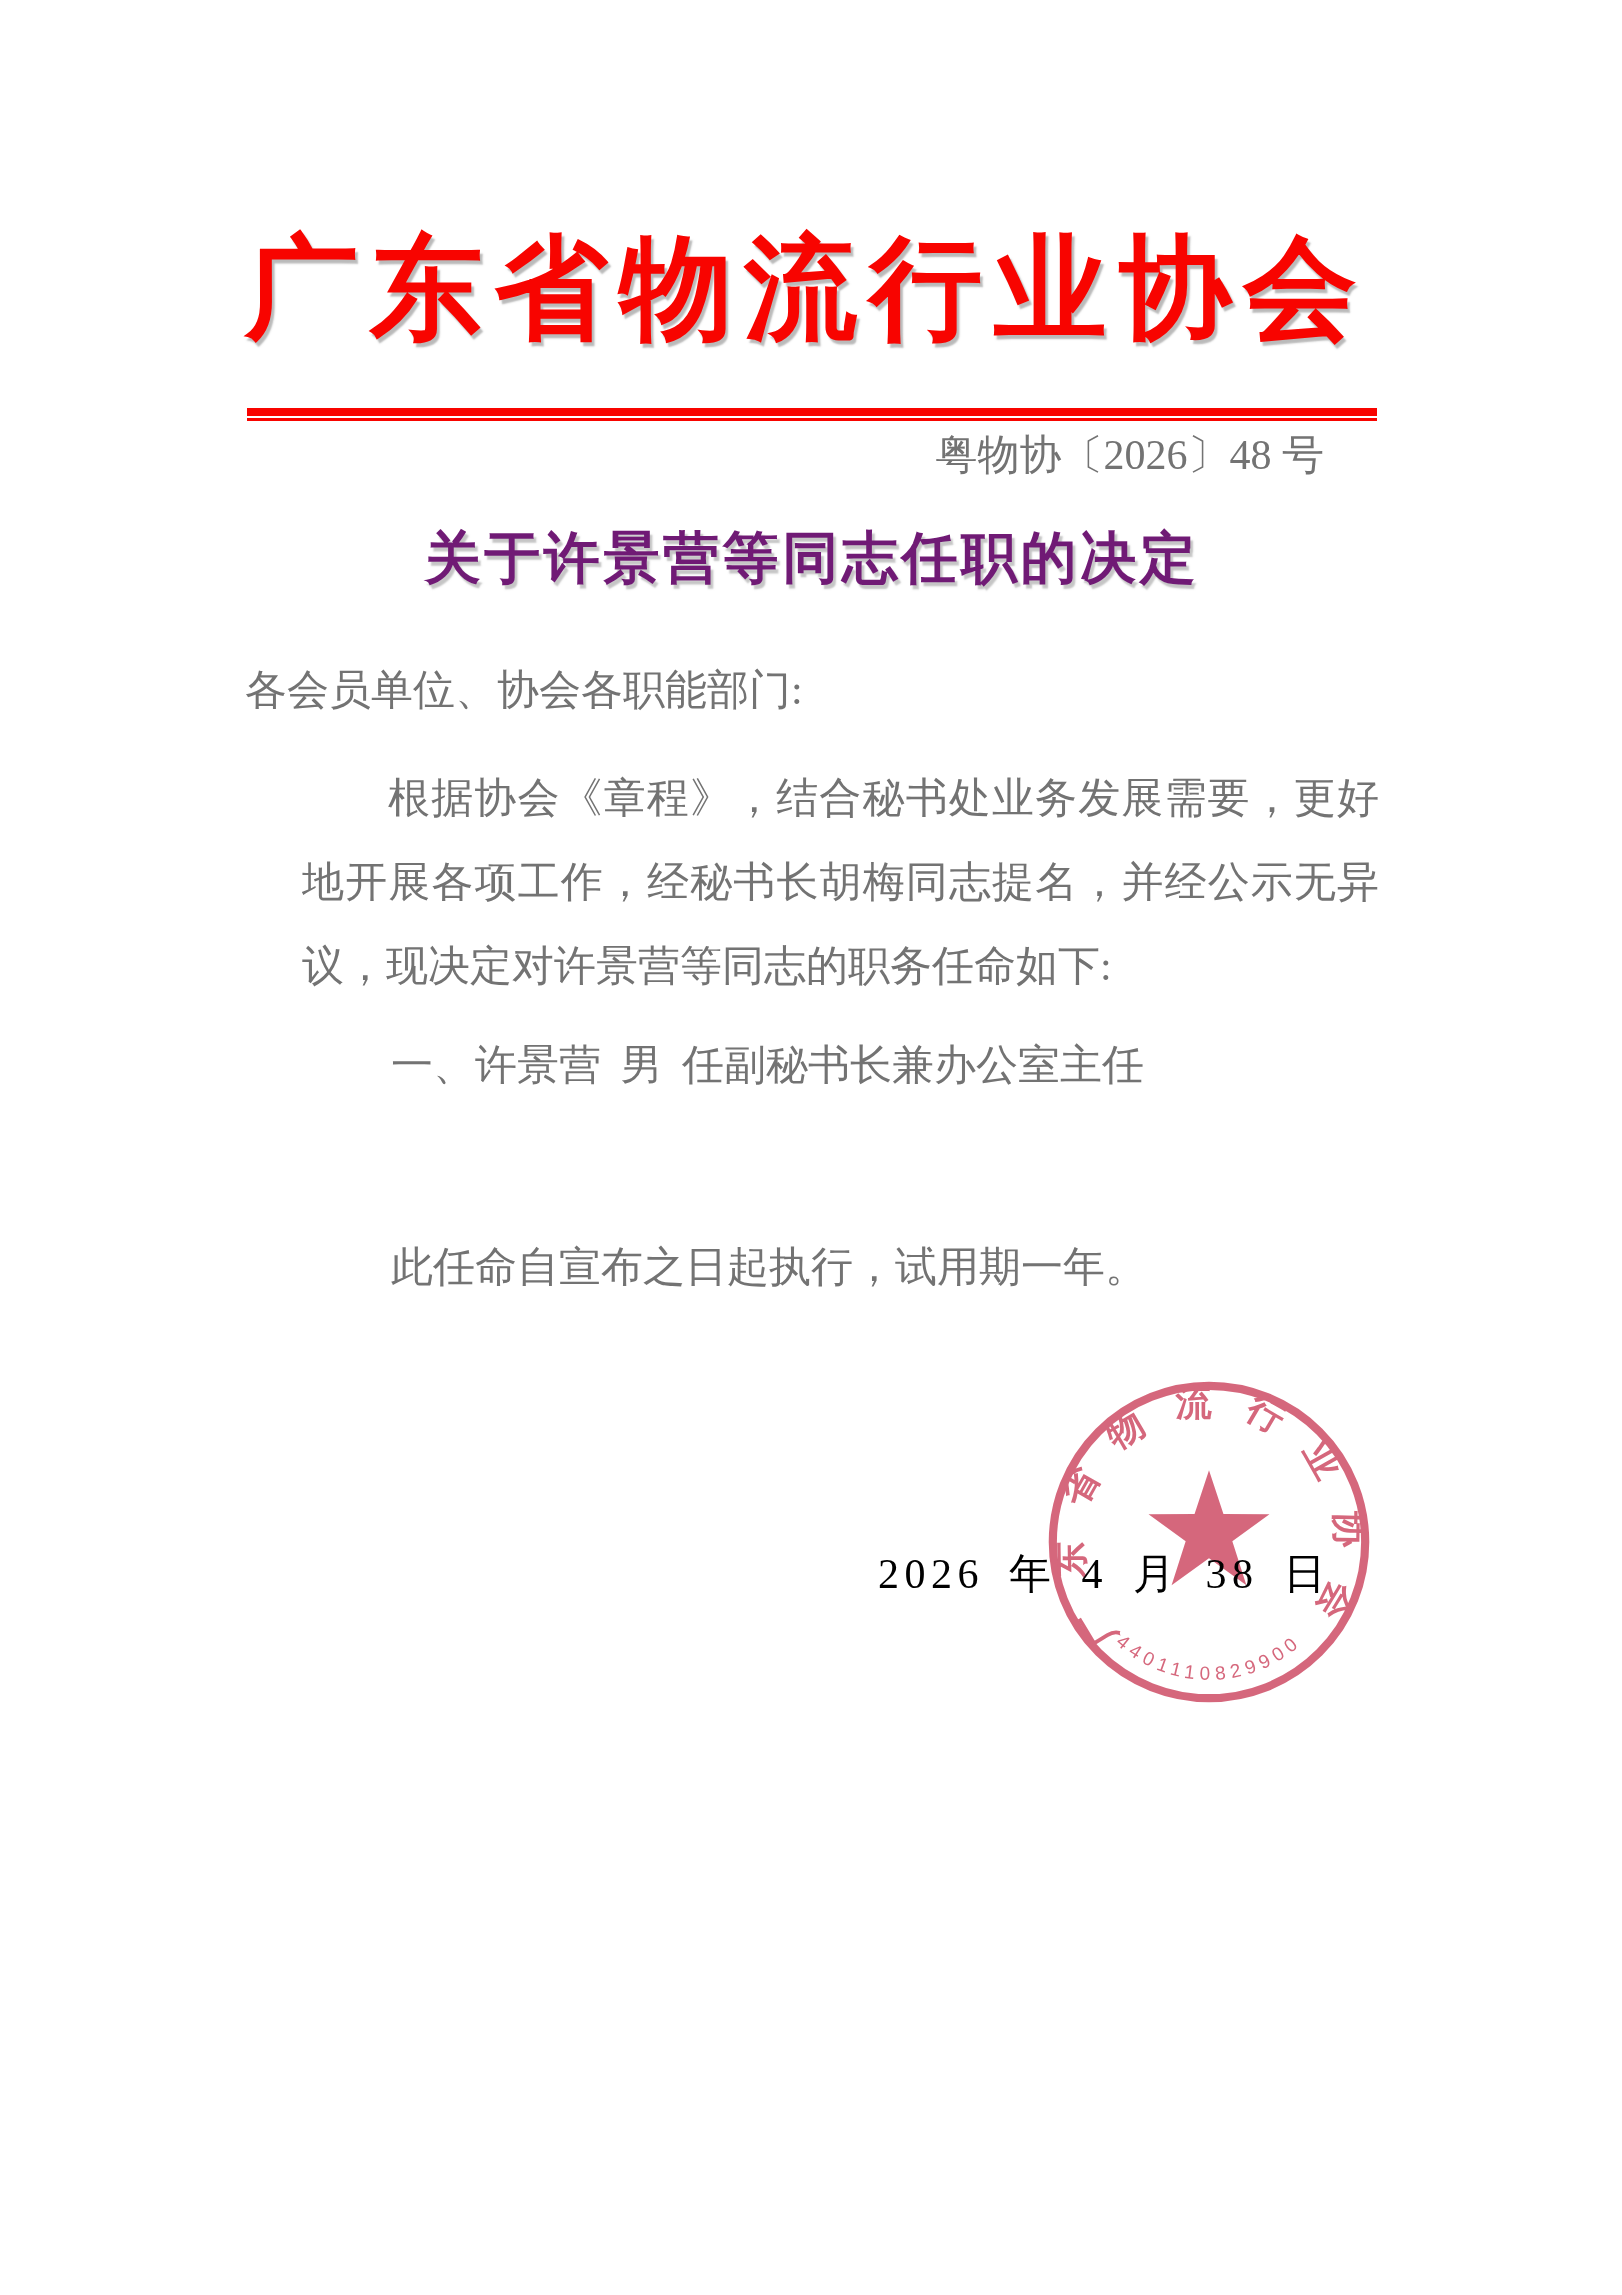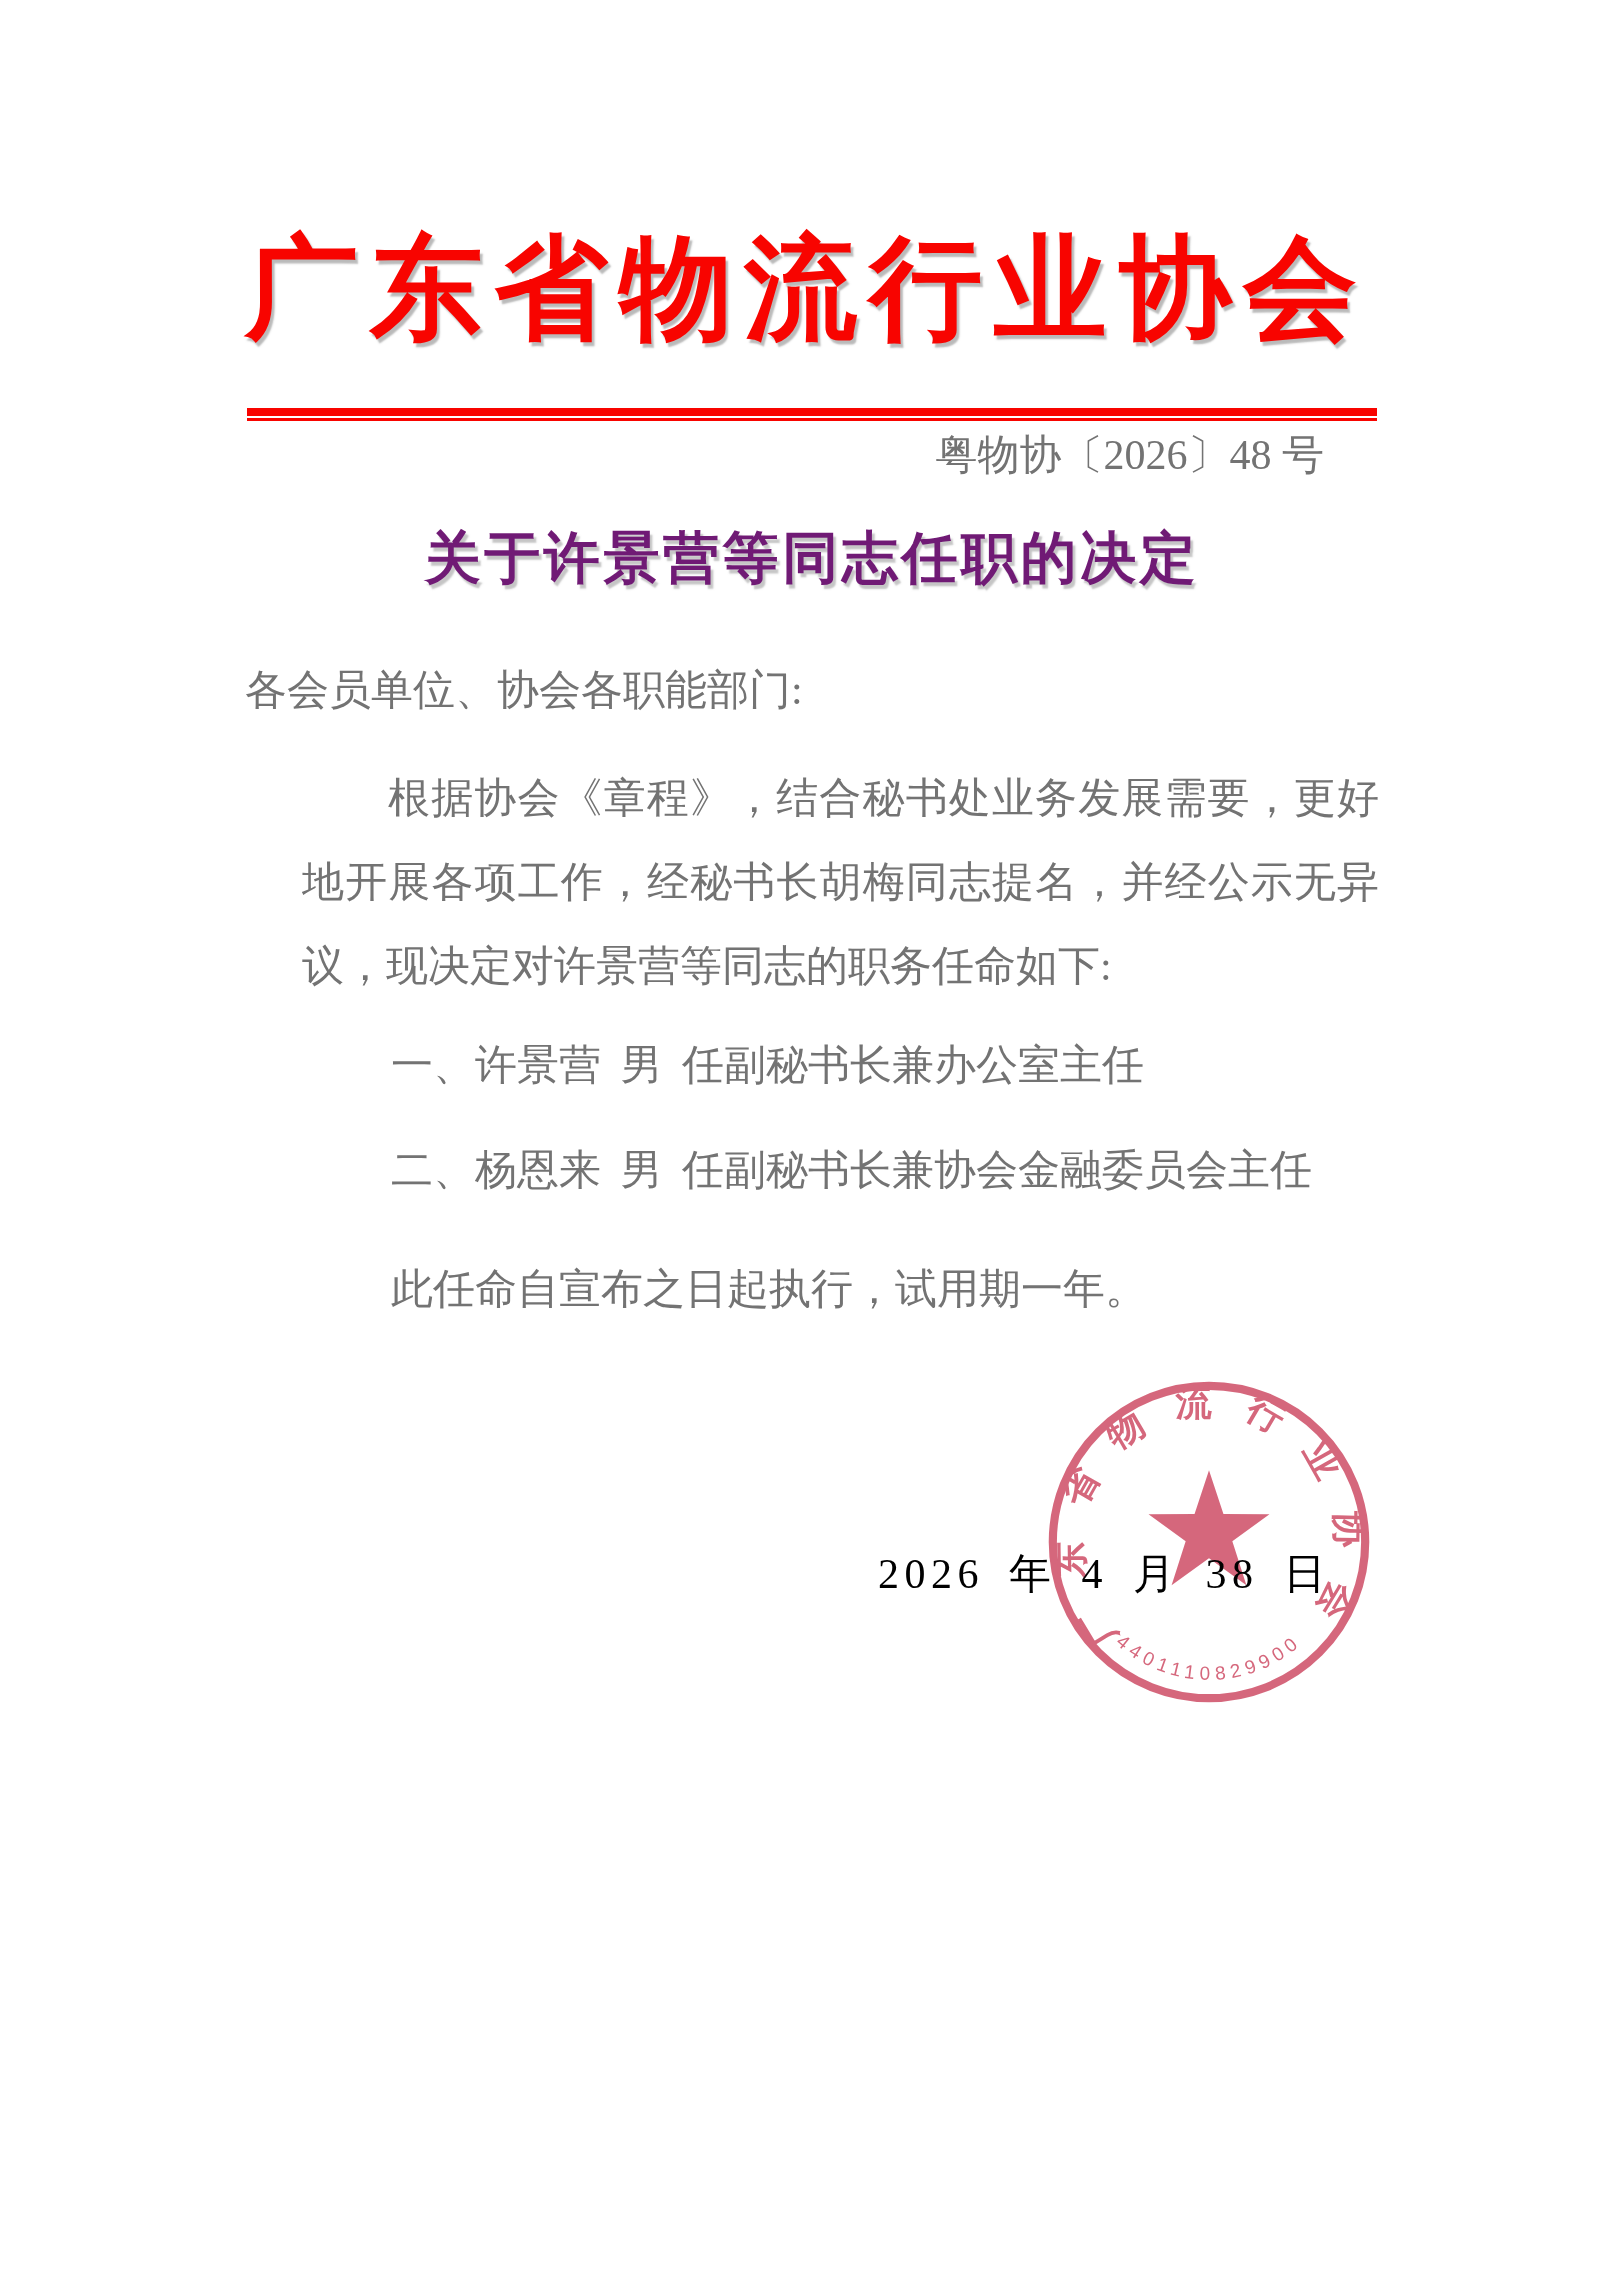--- a/index.html
+++ b/index.html
@@ -89,21 +89,21 @@
   }
   .appt {
     position: absolute;
     left: 391px;
     line-height: 51px;
     white-space: nowrap;
     word-spacing: 9px;
   }
   .appt-1 { top: 1040px; }
   .appt-2 { top: 1145px; }
-  .appt-3 { top: 1242px; margin-top: 22px; }
+  .appt-3 { top: 1242px; }
   
   .seal {
     position: absolute;
     left: 1041px;
     top: 1374px;
     width: 336px;
     height: 336px;
     opacity: 0.88;
     z-index: 1;
   }
@@ -152,21 +152,20 @@
   <div class="doc-number body-text">粤物协〔2026〕48 号</div>
 
   <h2 class="doc-title">关于许景营等同志任职的决定</h2>
 
   <div class="salutation body-text">各会员单位、协会各职能部门:</div>
 
   <p class="paragraph body-text">根据协会《章程》，结合秘书处业务发展需要，更好地开展各项工作，经秘书长胡梅同志提名，并经公示无异议，现决定对许景营等同志的职务任命如下:</p>
 
   <div class="appt appt-1 body-text">一、许景营 男 任副秘书长兼办公室主任</div>
 
-  <div class="appt appt-2 body-text">二、杨恩来 男 任副秘书长兼协会金融委员会主任</div>
 
   <div class="appt appt-3 body-text">此任命自宣布之日起执行，试用期一年。</div>
 
   <svg class="seal" viewBox="0 0 370 370" xmlns="http://www.w3.org/2000/svg">
     <defs>
       <path id="sealTopArc" d="M 86 284 A 140 140 0 1 1 284 284" fill="none"></path>
       <path id="sealBottomArc" d="M 53.4 261 A 152 152 0 0 0 316.6 261" fill="none"></path>
     </defs>
     <circle class="seal-ring" cx="185" cy="185" r="172"></circle>
     <polygon class="seal-star" points="185,106 200.9,154.2 251.6,154.4 210.7,184.3 226.2,232.6 185,203 143.8,232.6 159.3,184.3 118.4,154.4 169.1,154.2"></polygon>

